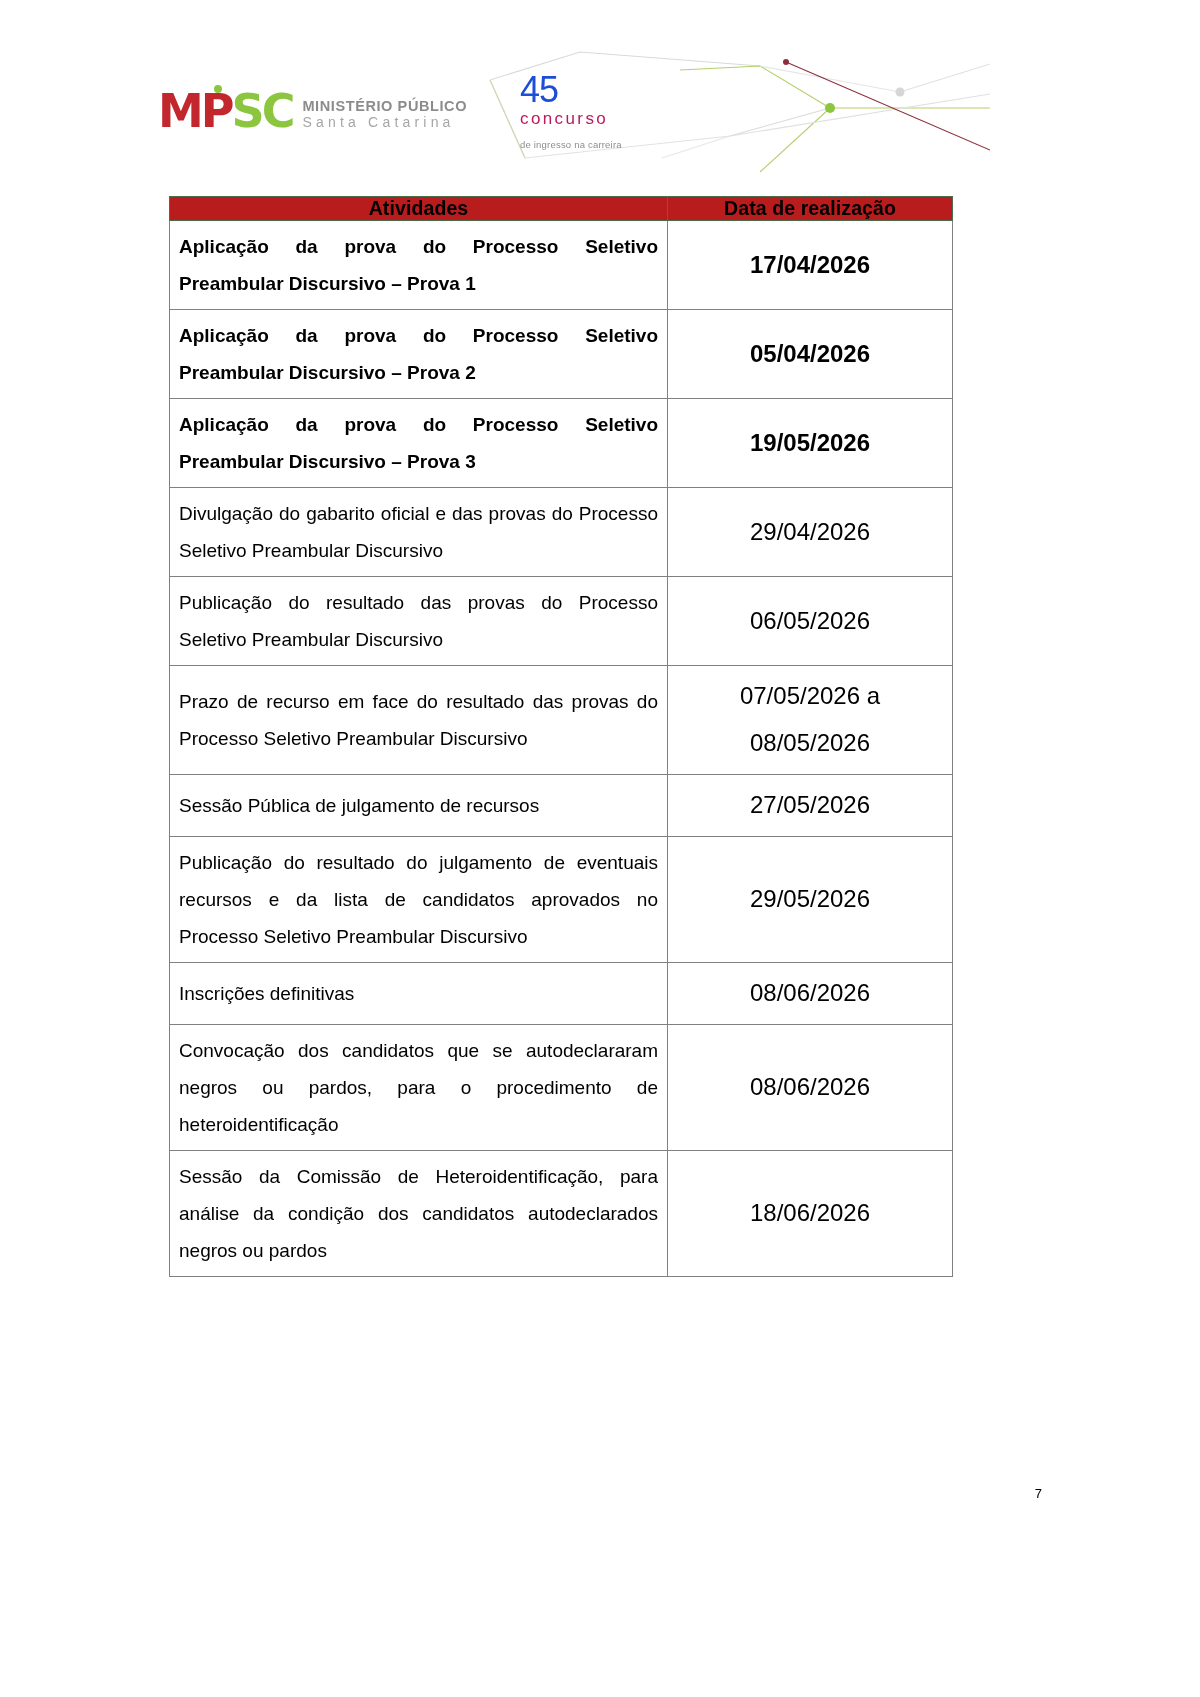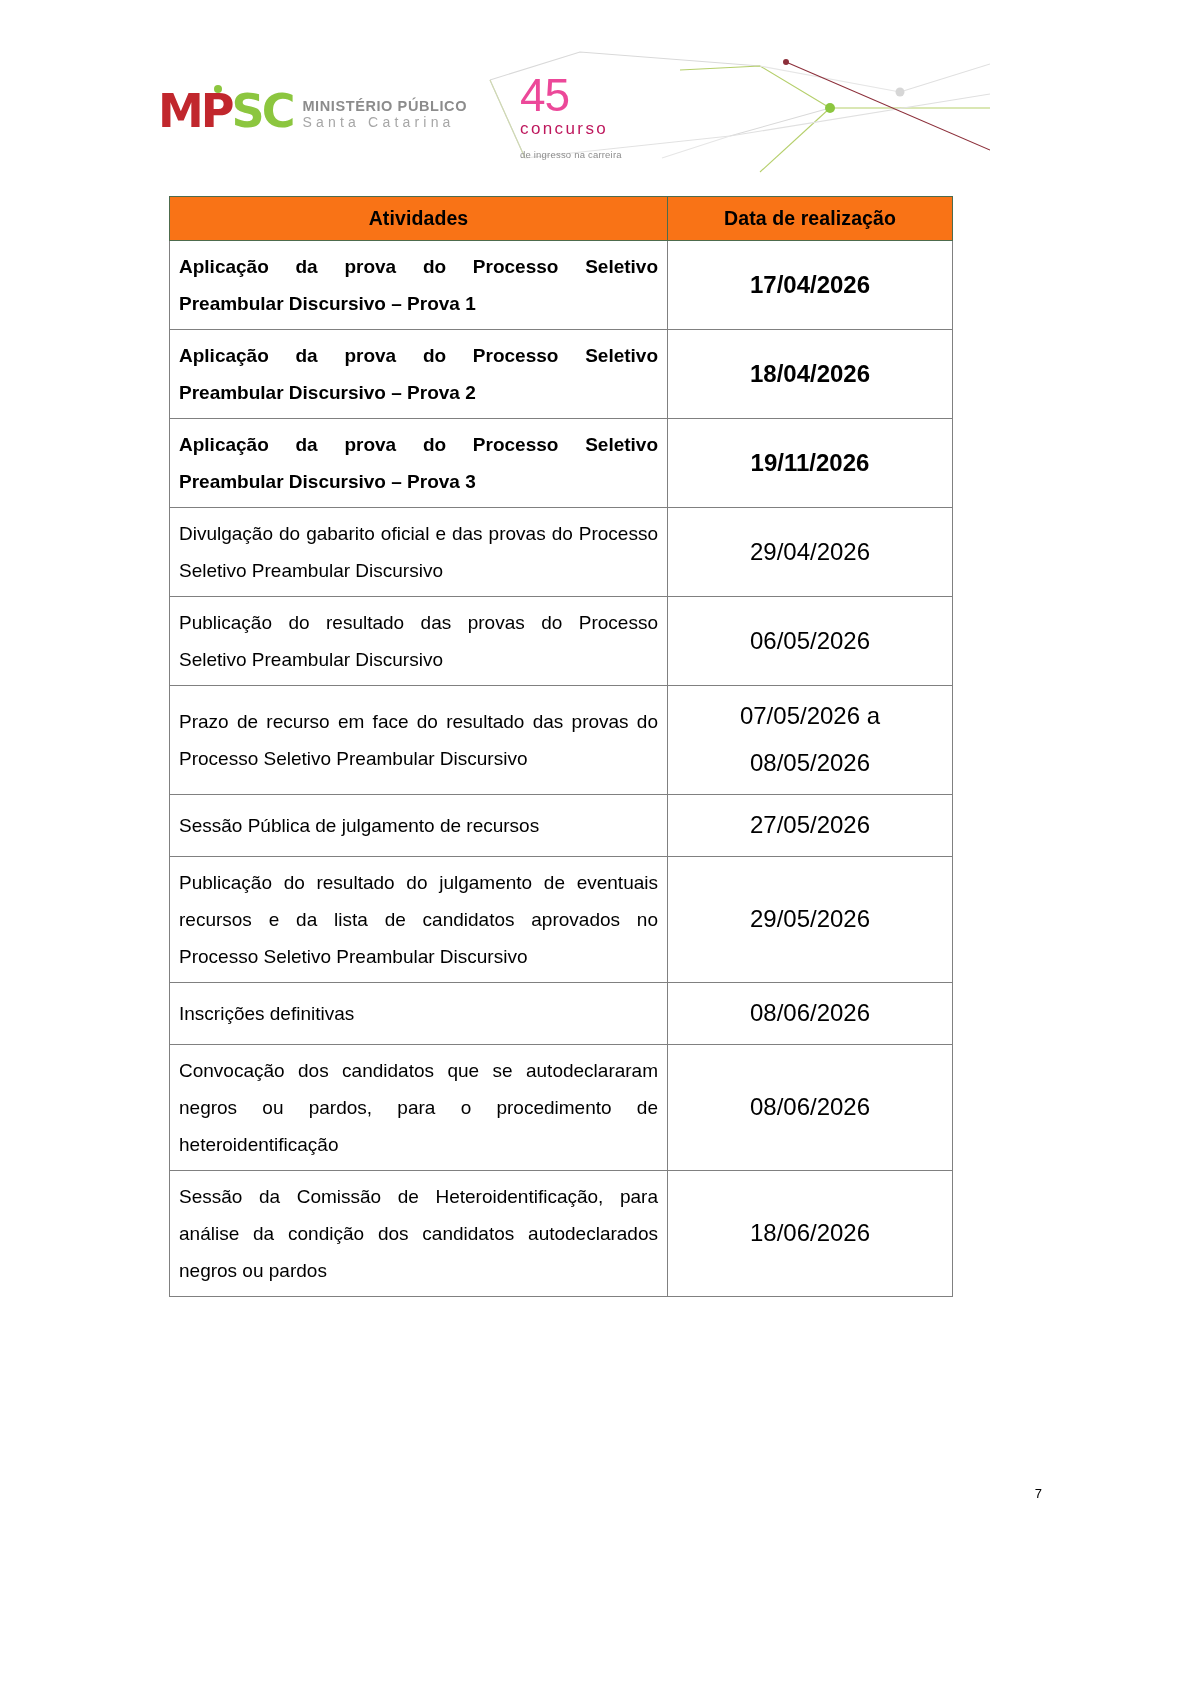--- a/index.html
+++ b/index.html
@@ -76,23 +76,23 @@
 
   .concurso-logo {
     position: absolute;
     left: 520px;
     top: 72px;
     width: 200px;
     text-align: left;
   }
   .concurso-45 {
     font-family: "Liberation Sans", sans-serif;
-    font-size: 46px;
+    font-size: 36px;
     font-weight: 300;
-    color: #ec4899;
+    color: #1d4ed8;
     line-height: 1;
     letter-spacing: -1px;
     position: relative;
     display: inline-block;
   }
   .concurso-word {
     font-family: "Liberation Sans", sans-serif;
     font-size: 17px;
     letter-spacing: 2.4px;
     color: #be185d;
@@ -125,26 +125,26 @@
     border-collapse: collapse;
     table-layout: fixed;
   }
   .schedule-table td,
   .schedule-table th {
     border: 1px solid #808080;
     vertical-align: middle;
     padding: 7px 9px;
   }
   .schedule-table thead th {
-    background: #f97316;
+    background: #b91c1c;
     border: 1px solid #4d6b4d;
     font-size: 19.5px;
     font-weight: 700;
     text-align: center;
-    padding: 10px 6px;
+    padding: 0 6px;
     letter-spacing: 0.1px;
   }
   col.col-activity { width: 498px; }
   col.col-date     { width: 285px; }
 
   td.activity {
     text-align: justify;
     text-align-last: left;
     font-size: 19px;
     line-height: 1.95;
@@ -225,25 +225,25 @@
       <th>Data de realização</th>
     </tr>
   </thead>
   <tbody>
       <tr>
         <td class="activity bold">Aplicação da prova do Processo Seletivo Preambular Discursivo – Prova 1</td>
         <td class="date bold">17/04/2026</td>
       </tr>
       <tr>
         <td class="activity bold">Aplicação da prova do Processo Seletivo Preambular Discursivo – Prova 2</td>
-        <td class="date bold">18/04/2026</td>
+        <td class="date bold">05/04/2026</td>
       </tr>
       <tr>
         <td class="activity bold">Aplicação da prova do Processo Seletivo Preambular Discursivo – Prova 3</td>
-        <td class="date bold">19/11/2026</td>
+        <td class="date bold">19/05/2026</td>
       </tr>
       <tr>
         <td class="activity">Divulgação do gabarito oficial e das provas do Processo Seletivo Preambular Discursivo</td>
         <td class="date">29/04/2026</td>
       </tr>
       <tr>
         <td class="activity">Publicação do resultado das provas do Processo Seletivo Preambular Discursivo</td>
         <td class="date">06/05/2026</td>
       </tr>
       <tr>

